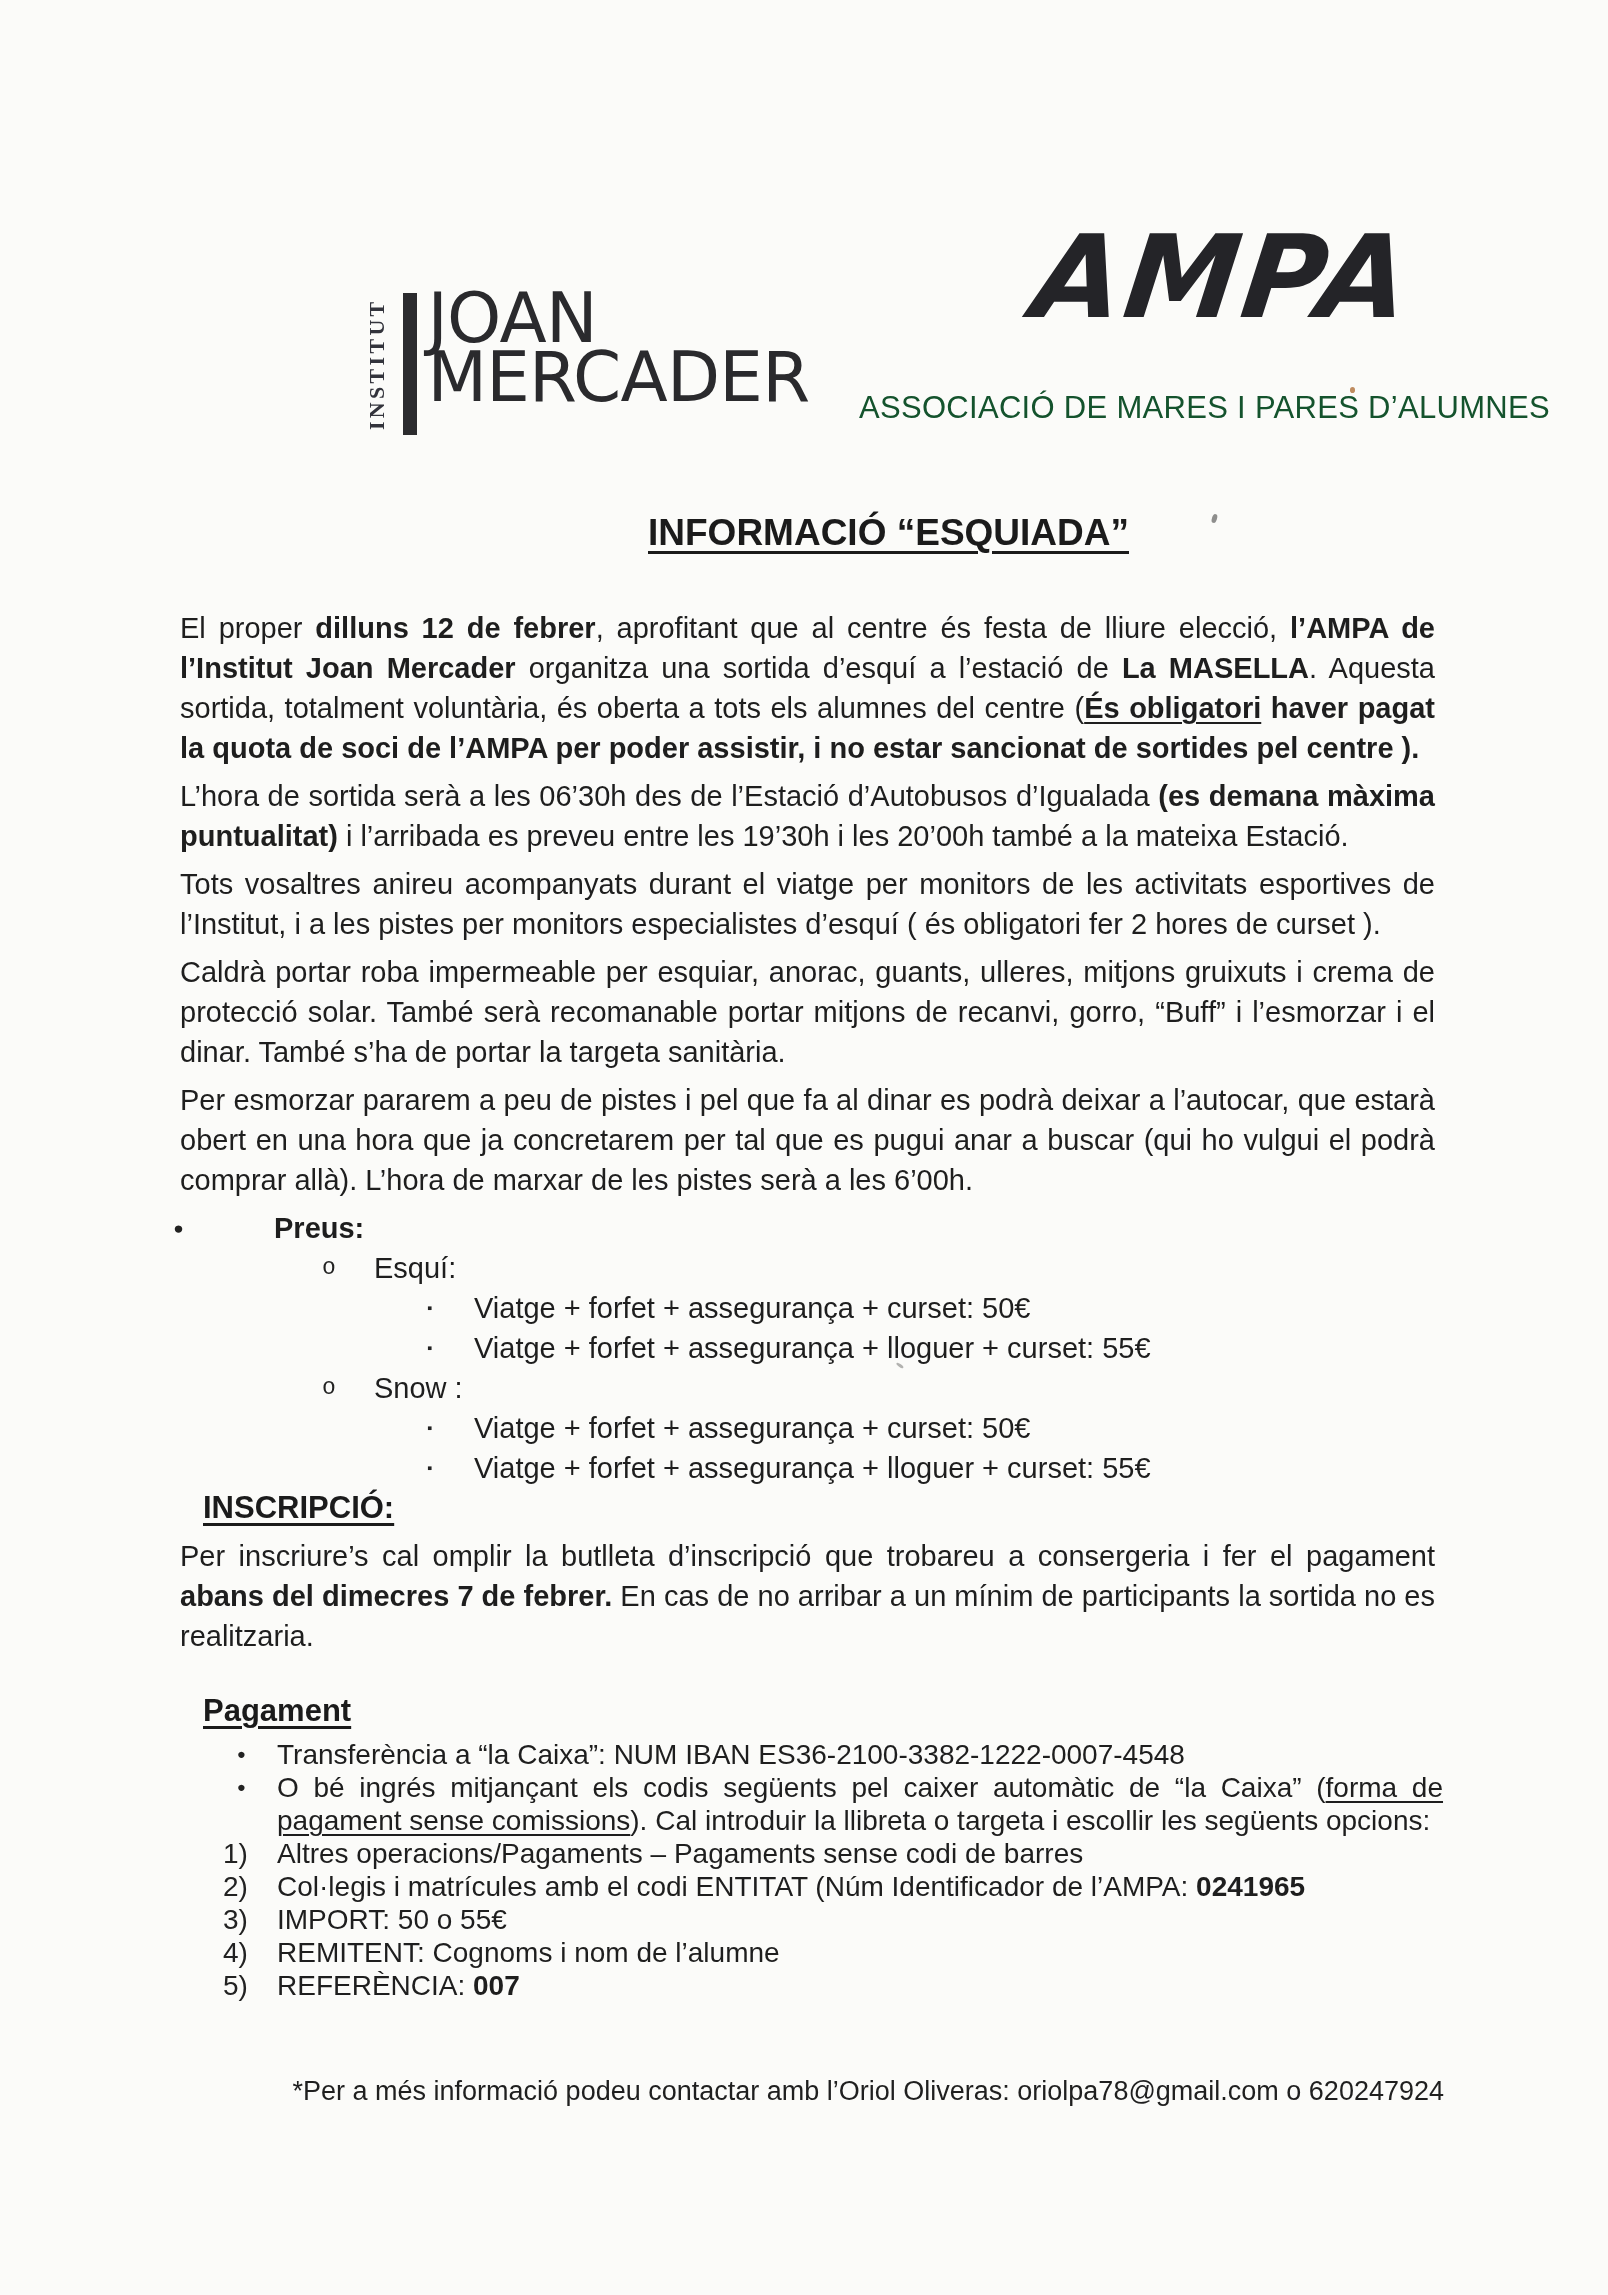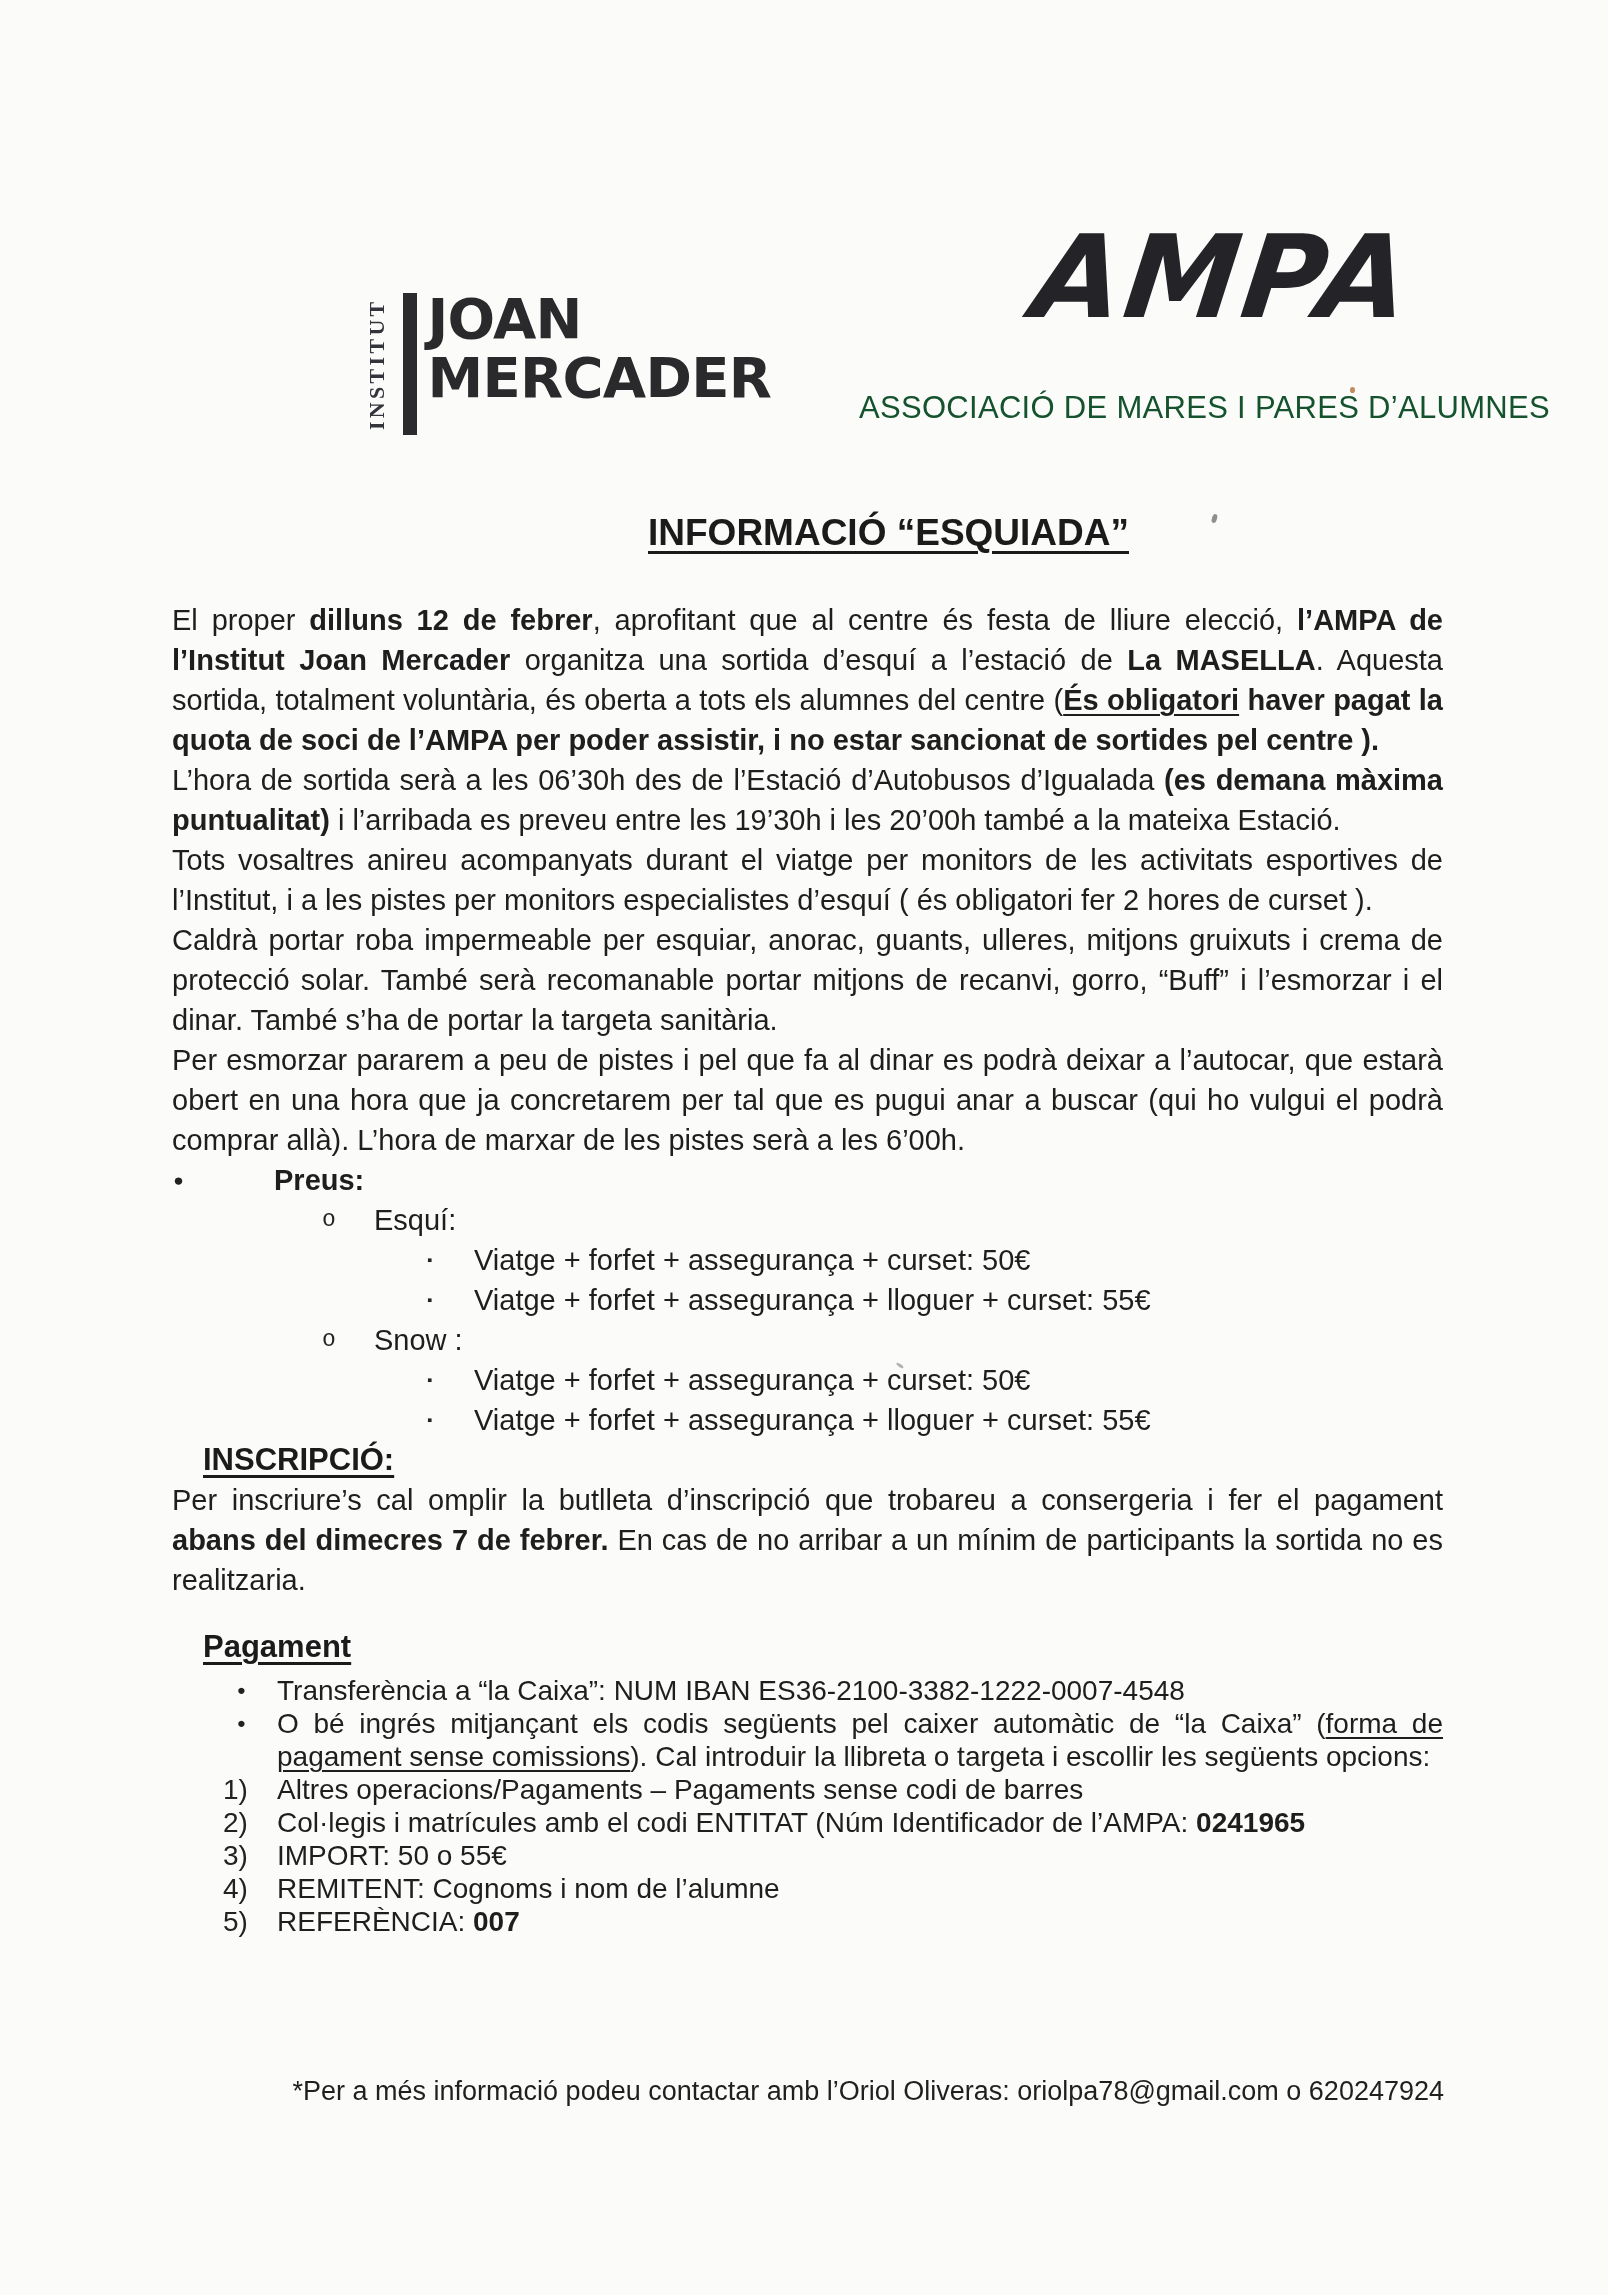--- a/index.html
+++ b/index.html
@@ -16,21 +16,21 @@
   .jm-vertical{
     writing-mode:vertical-rl;transform:rotate(180deg);
     font-family:"Liberation Serif", serif;
     font-size:22px;font-weight:600;letter-spacing:3.3px;
     color:#33343c;display:flex;align-items:center;justify-content:center;
     margin-right:14.7px;line-height:1;
   }
   .jm-bar{width:14px;background:#2b2b2e;margin-right:10.7px;height:142px;}
   .jm-name{
     font-family:"DejaVu Sans", sans-serif;
-    font-weight:700;font-size:56px;line-height:59px;
+    font-weight:400;font-size:69px;line-height:59px;
     letter-spacing:-0.7px;color:#2a2a2d;margin-top:-4px;
   }
   .logo-ampa-word{
     position:absolute;left:1034px;top:220px;width:361px;
     font-family:"DejaVu Sans", sans-serif;
     font-weight:bold;font-style:italic;
     font-size:115px;line-height:115px;letter-spacing:2.7px;
     transform:skewX(-7deg);
     color:#242428;text-align:center;
   }
@@ -43,21 +43,21 @@
   .doc-title{
     position:relative;left:81px;display:inline-block;
     font-size:37px;font-weight:bold;color:#1b1b1b;
     text-decoration:underline;text-decoration-thickness:3.3px;text-underline-offset:6px;text-align:right;
   }
   
   .main{
     position:absolute;left:172px;top:600px;width:1271px;
     font-size:29px;line-height:40px;text-align:justify;
   }
-  .main p{margin:0;}
+  .main p{margin:8px;}
   .b{font-weight:bold;}
   .u{text-decoration:underline;text-decoration-thickness:2px;text-underline-offset:4px;}
   .row{position:relative;margin:0;}
   .l1{padding-left:102px;}
   .l2{padding-left:202px;}
   .l3{padding-left:302px;}
   .mk{position:absolute;color:#222;}
   .mk-disc{left:1.3px;font-size:17.4px;}
   .mk-circle{left:150px;font-size:23px;font-family:"Liberation Mono",monospace;}
   .mk-square{left:255px;font-size:14.7px;}

